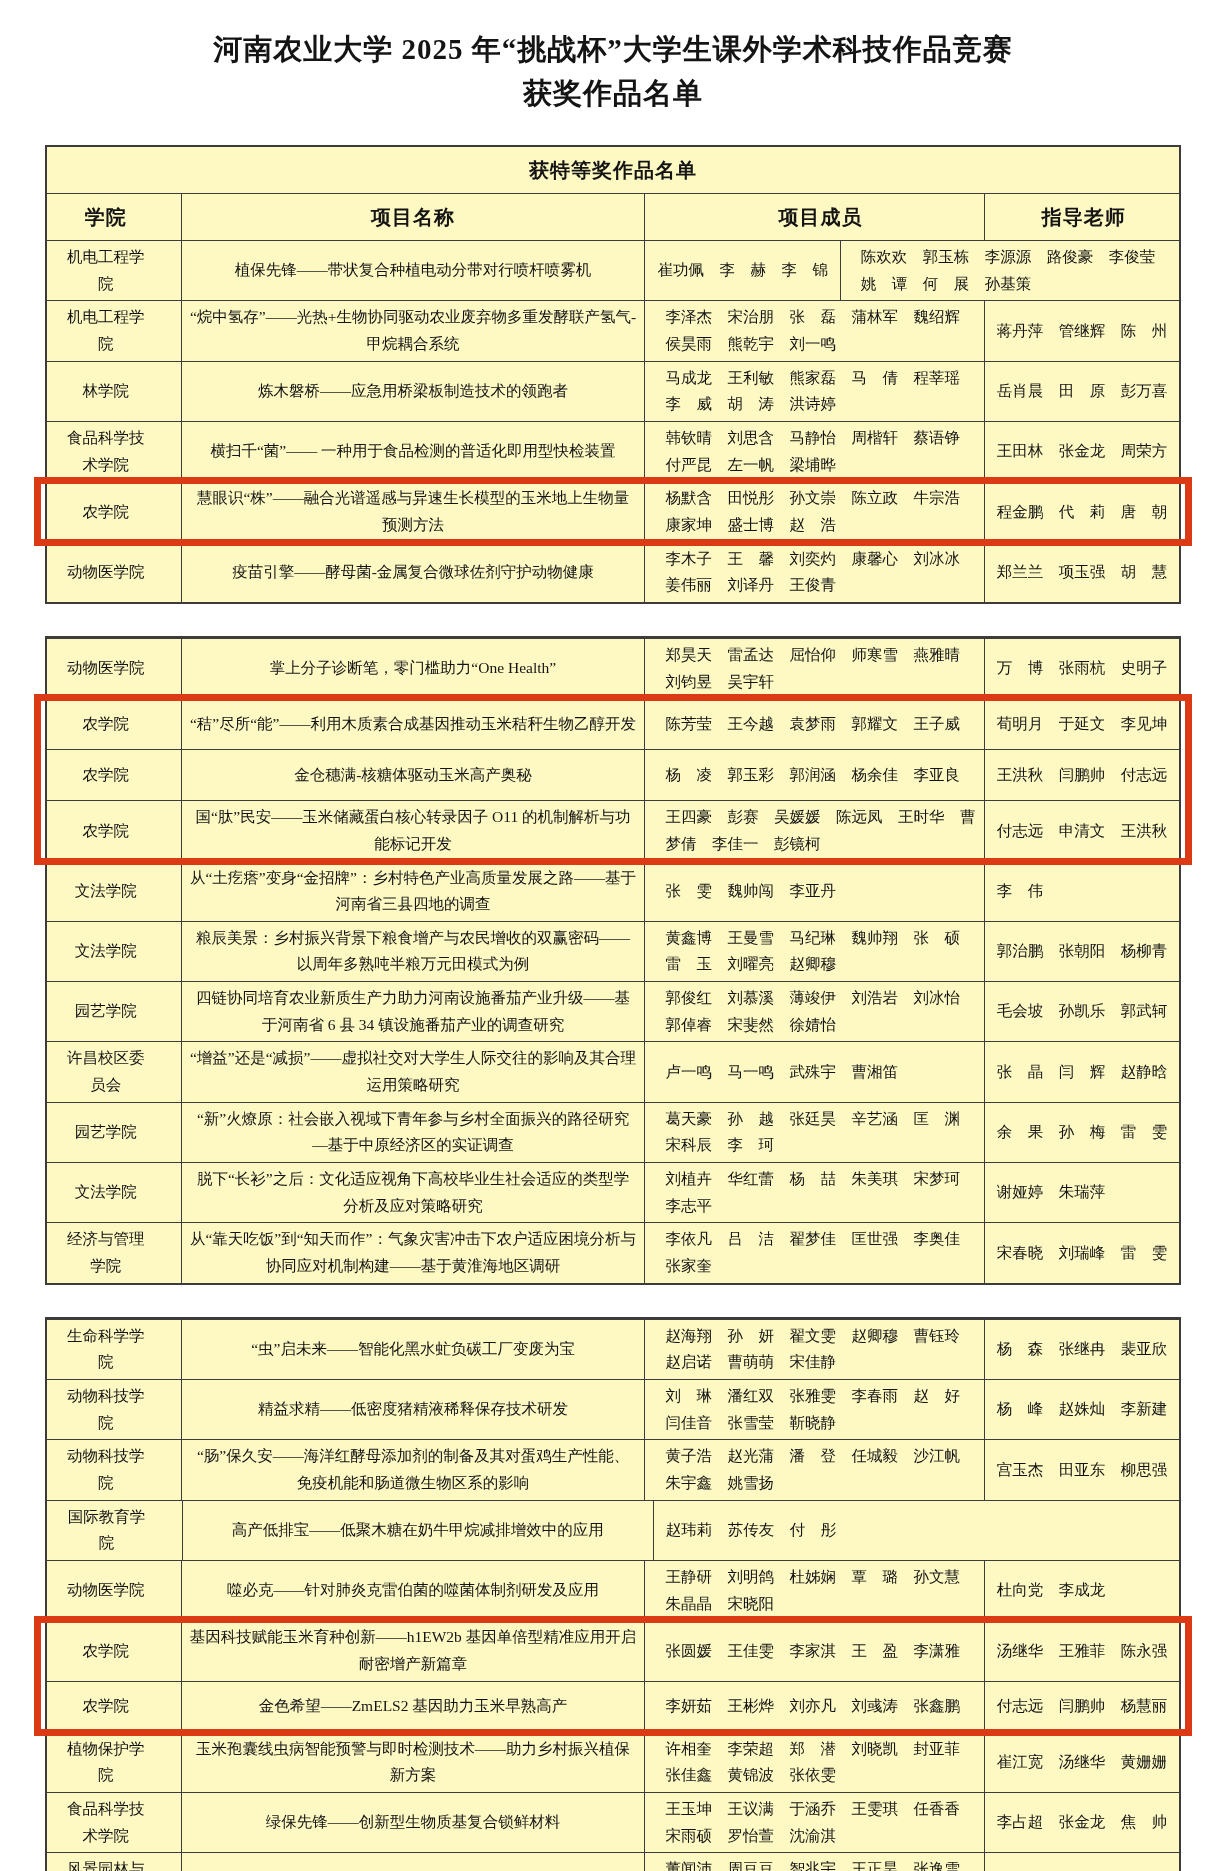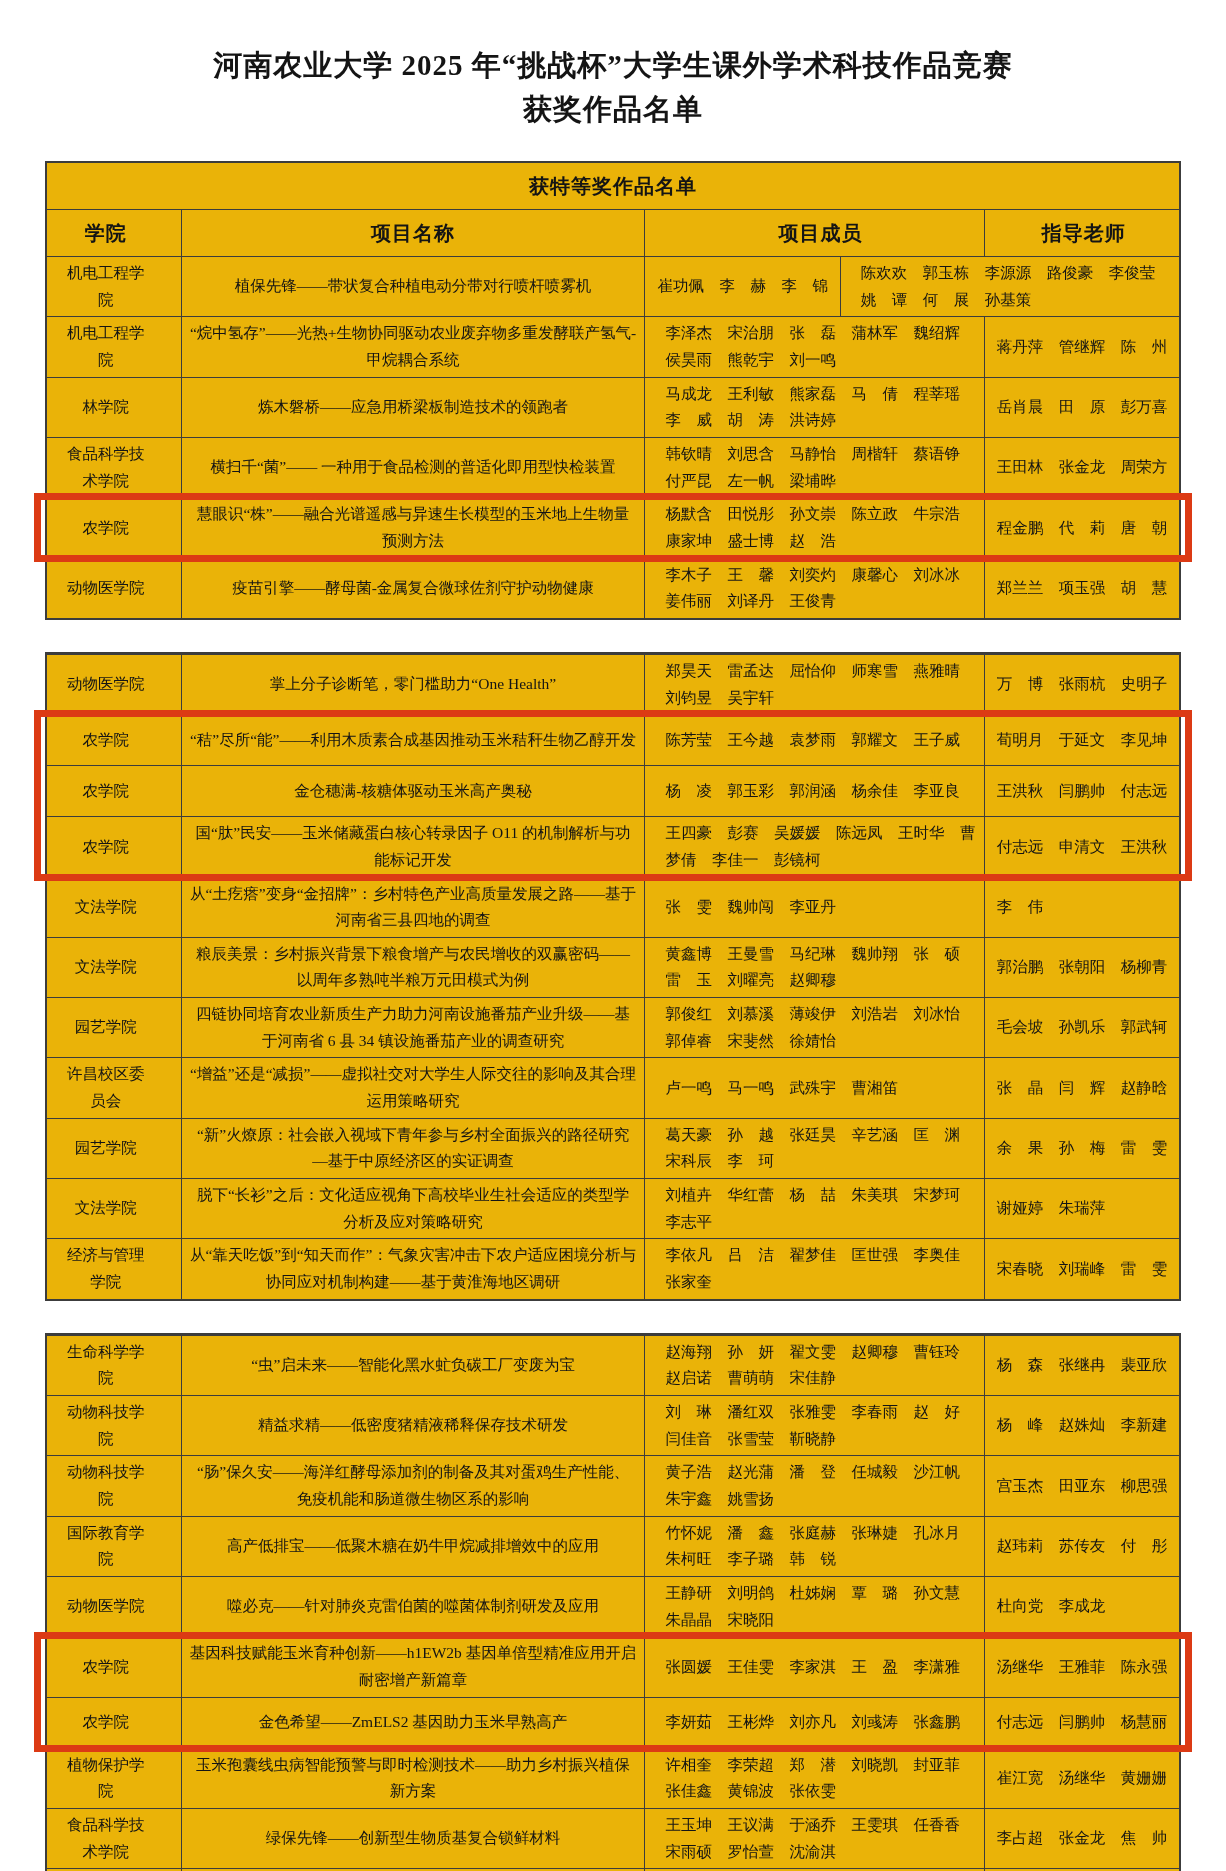--- a/index.html
+++ b/index.html
@@ -7,32 +7,32 @@
     width:1226px;
     min-height:1871px;
     box-sizing:border-box;
     background:#ffffff;
     padding-top:28px;
     color:#141414;
     font-family:"Liberation Serif","DejaVu Serif",serif;
   }
   .doc-title{
     width:1020px;
-    margin:16px auto 30px auto;
+    margin:0 auto 30px auto;
     text-align:center;
     font-size:29px;
     font-weight:700;
     line-height:1.5;
     letter-spacing:1px;
     font-family:"Liberation Serif","DejaVu Serif",serif;
   }
   #tables-root{width:1136px;margin:0 auto;}
   .award-table{
     border:2px solid #3c3c3c;
-    background:#eab308;
+    background:#fef9c3;
   }
   .award-table + .award-table{margin-top:32px;}
   .section-title-row{
     min-height:46px;
     display:flex;align-items:center;justify-content:center;
     font-family:"Liberation Sans","DejaVu Sans",sans-serif;
     font-weight:600;
     font-size:20px;
     letter-spacing:1px;
   }
@@ -213,21 +213,20 @@
         </div>
         <div class="row data-row">
           <div class="cell college">动物科技学院</div>
           <div class="cell project">“肠”保久安——海洋红酵母添加剂的制备及其对蛋鸡生产性能、免疫机能和肠道微生物区系的影响</div>
           <div class="cell members">黄子浩　赵光蒲　潘　登　任城毅　沙江帆　朱宇鑫　姚雪扬</div>
           <div class="cell advisors">宫玉杰　田亚东　柳思强</div>
         </div>
         <div class="row data-row">
           <div class="cell college">国际教育学院</div>
           <div class="cell project">高产低排宝——低聚木糖在奶牛甲烷减排增效中的应用</div>
-          <div class="cell members">竹怀妮　潘　鑫　张庭赫　张琳婕　孔冰月　朱柯旺　李子璐　韩　锐</div>
           <div class="cell advisors">赵玮莉　苏传友　付　彤</div>
         </div>
         <div class="row data-row">
           <div class="cell college">动物医学院</div>
           <div class="cell project">噬必克——针对肺炎克雷伯菌的噬菌体制剂研发及应用</div>
           <div class="cell members">王静研　刘明鸽　杜姊娴　覃　璐　孙文慧　朱晶晶　宋晓阳</div>
           <div class="cell advisors">杜向党　李成龙</div>
         </div>
         <div class="hl-group">
           <div class="row data-row">

